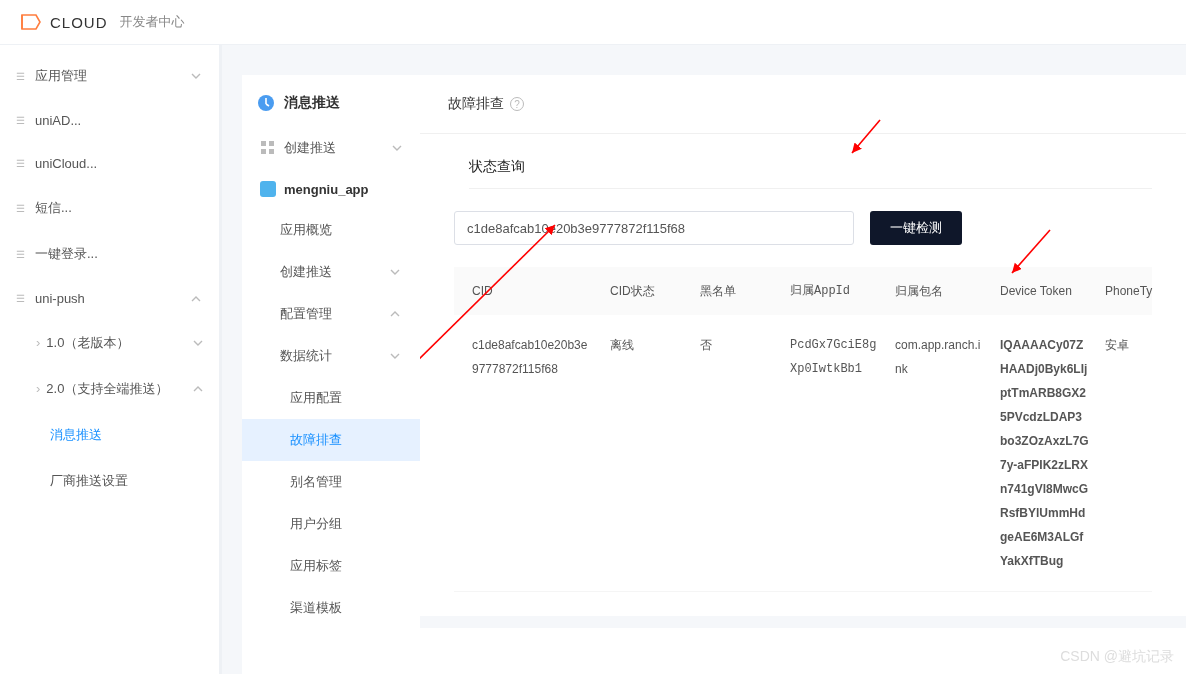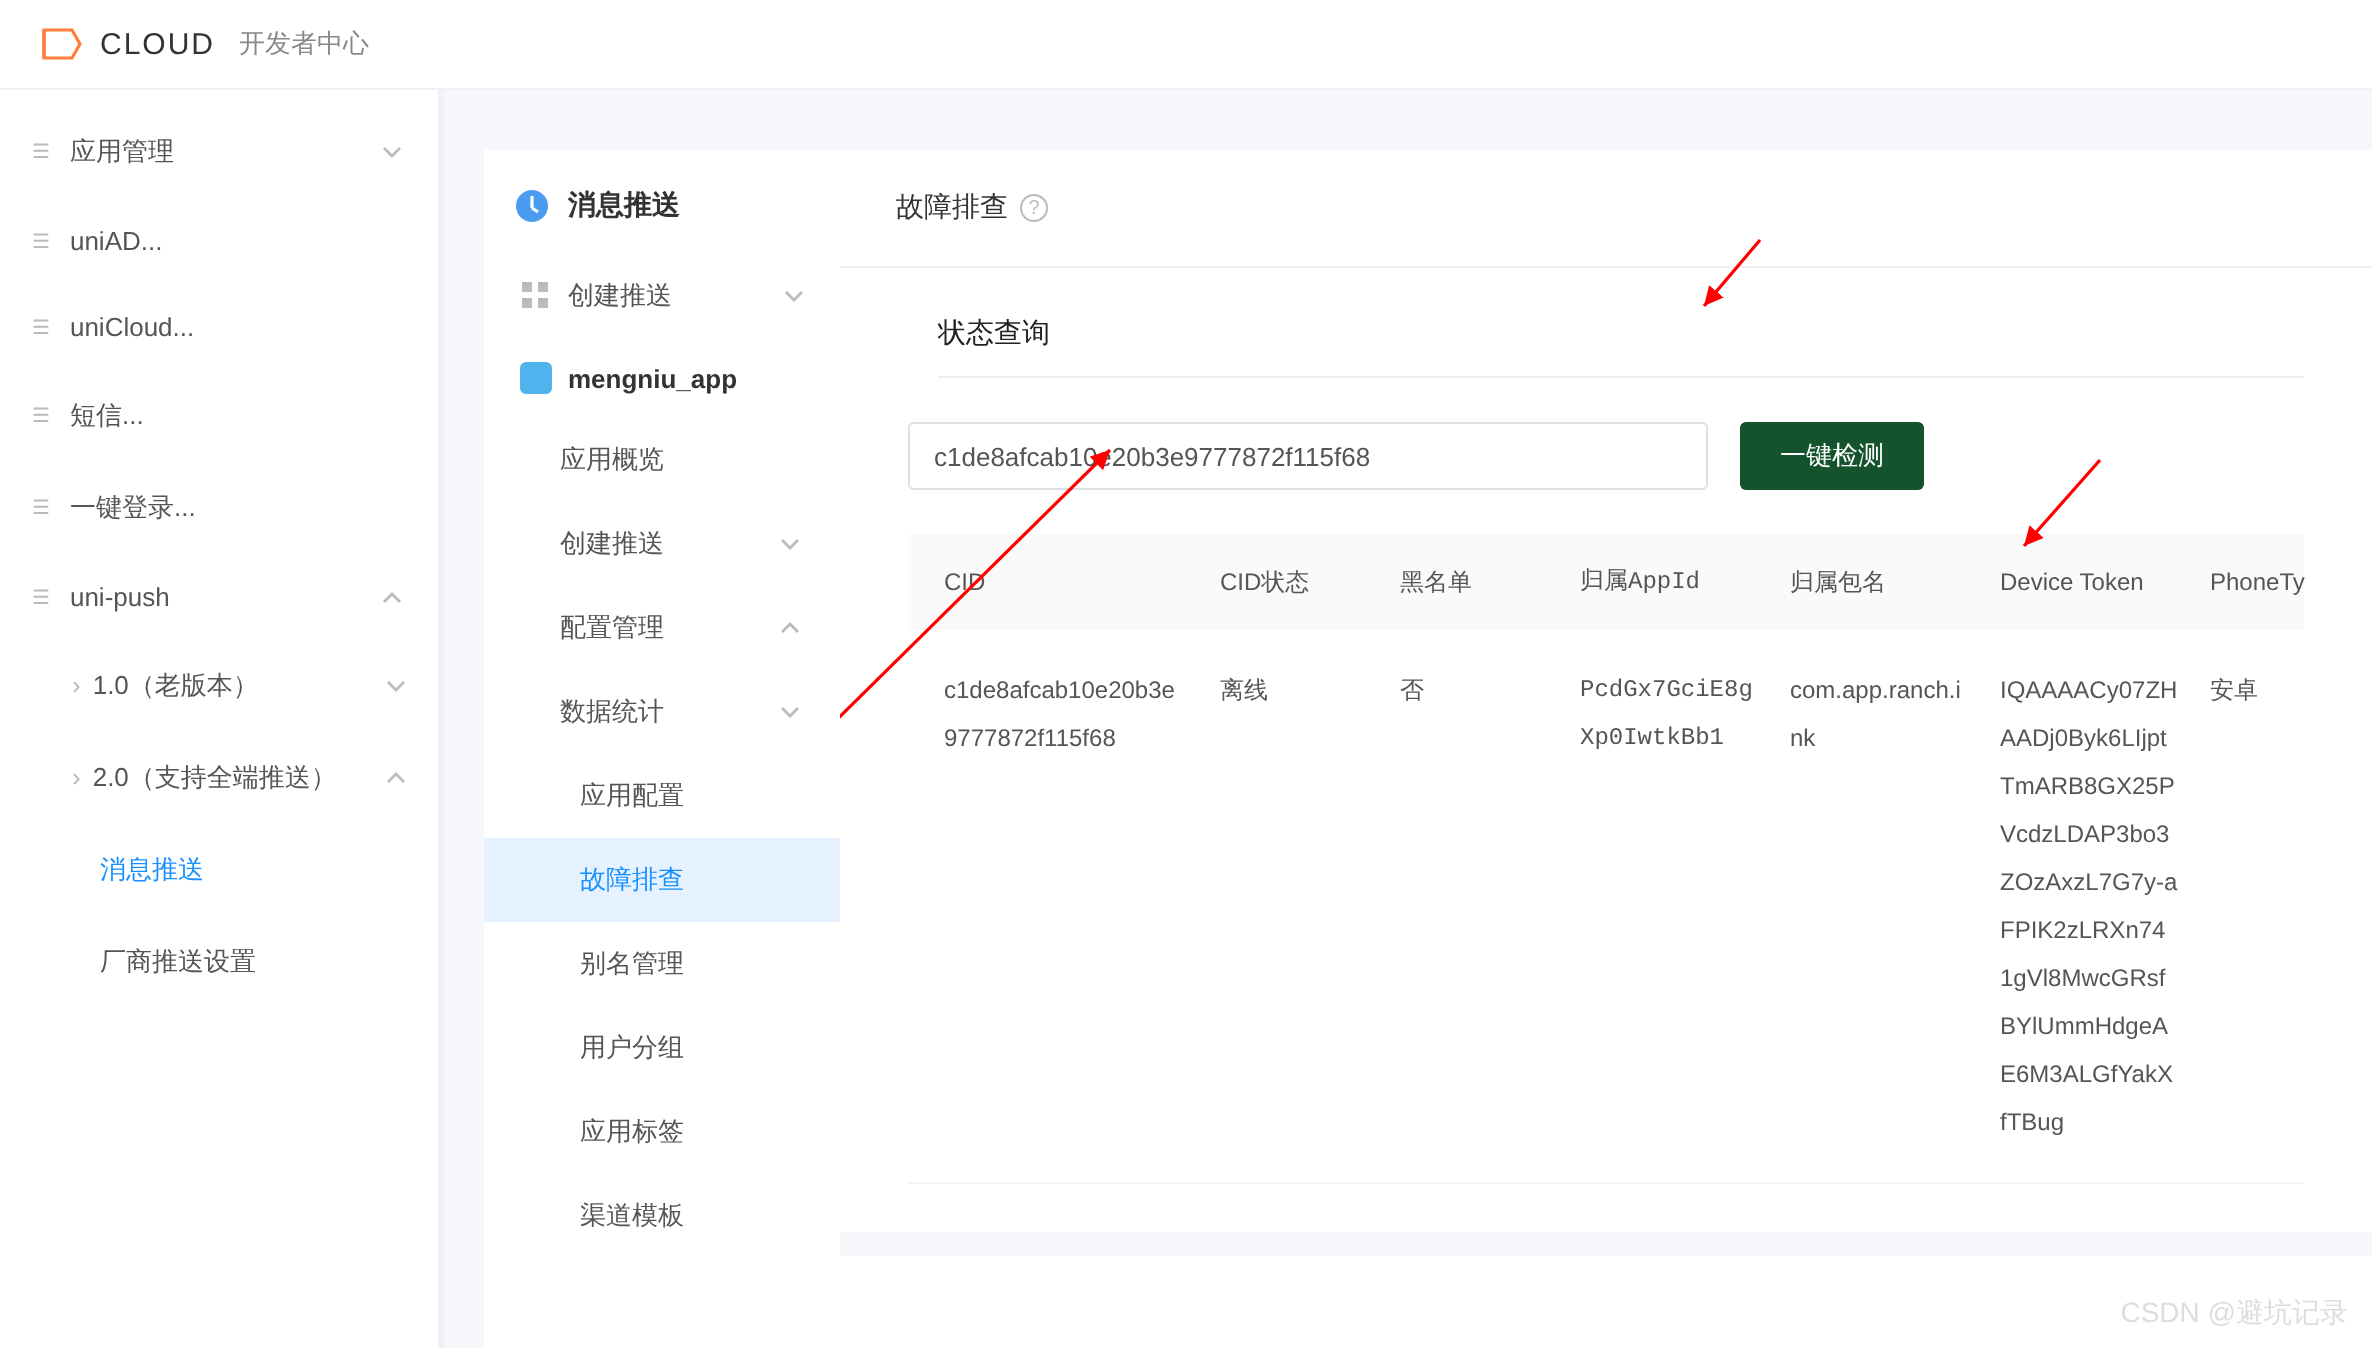--- a/index.html
+++ b/index.html
@@ -40,34 +40,34 @@
     .mid-sub { padding: 12px 20px 12px 48px; }
     
     .content { flex: 1; background: #fff; padding: 0; overflow: auto; position: relative; }
     .content-title { padding: 20px 28px; border-bottom: 1px solid #f0f0f0; color: #333; font-size: 14px; display: flex; align-items: center; }
     .help-icon { width: 14px; height: 14px; border: 1px solid #bbb; border-radius: 50%; display: inline-flex; align-items: center; justify-content: center; color: #bbb; font-size: 10px; margin-left: 6px; }
     
     .panel { padding: 24px 34px; }
     .panel-title { font-size: 14px; color: #222; font-weight: 500; padding-bottom: 12px; border-bottom: 1px solid #f0f0f0; margin-left: 15px; }
     .query-row { display: flex; margin-top: 22px; }
     .input-box { flex: 0 0 400px; padding: 8px 12px; border: 1px solid #dcdfe6; border-radius: 3px; font-size: 13px; color: #555; margin-right: 16px; }
-    .btn-primary { background: #14532d; color: #fff; border: none; border-radius: 3px; padding: 8px 20px; font-size: 13px; cursor: pointer; }
+    .btn-primary { background: #0f172a; color: #fff; border: none; border-radius: 3px; padding: 8px 20px; font-size: 13px; cursor: pointer; }
     
     .table { margin-top: 22px; }
     .thead { display: flex; background: #fafafa; padding: 12px 10px; font-size: 12px; color: #555; font-weight: 500; }
     .tbody { display: flex; padding: 18px 10px; font-size: 12px; color: #555; align-items: flex-start; border-bottom: 1px solid #f5f5f5; }
     .col { padding: 0 8px; word-break: break-all; line-height: 2.0; }
     .col-cid { width: 138px; flex-shrink: 0; }
     .col-status { width: 90px; flex-shrink: 0; }
     .col-black { width: 90px; flex-shrink: 0; }
     .col-appid { width: 105px; flex-shrink: 0; font-family: Liberation Mono, monospace; }
     .col-pkg { width: 105px; flex-shrink: 0; }
     .col-token { width: 105px; flex-shrink: 0; font-weight: 500; }
     .col-phone { width: 70px; flex-shrink: 0; }
-    .tbody .col-token { font-weight: normal; }
+    .tbody .col-token { font-weight: bold; }
     
     .panel2 { border-top: 12px solid #f5f7fa; }
     
     .watermark { position: fixed; bottom: 8px; right: 12px; color: #ddd; font-size: 14px; pointer-events: none; }
     
     svg { display: block; }
     
     .arrow-annot { position: absolute; color: #f00; pointer-events: none; }
   </style>
 </head>

